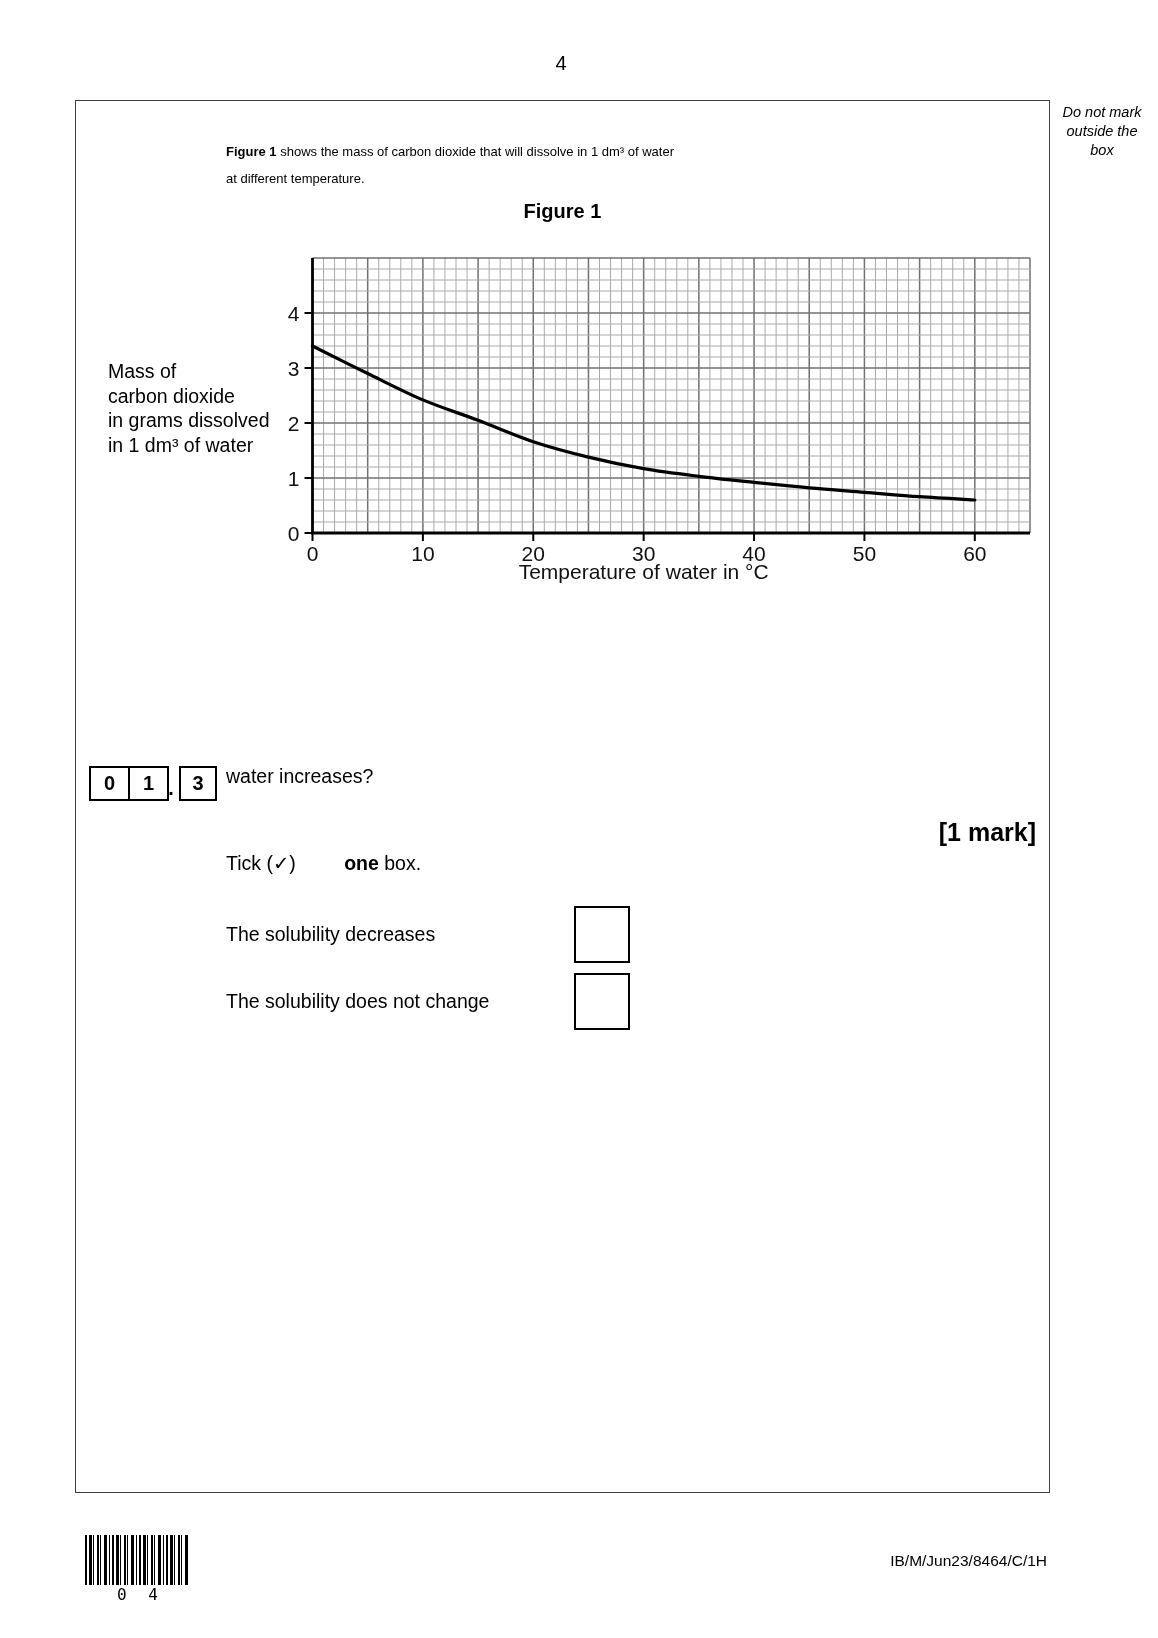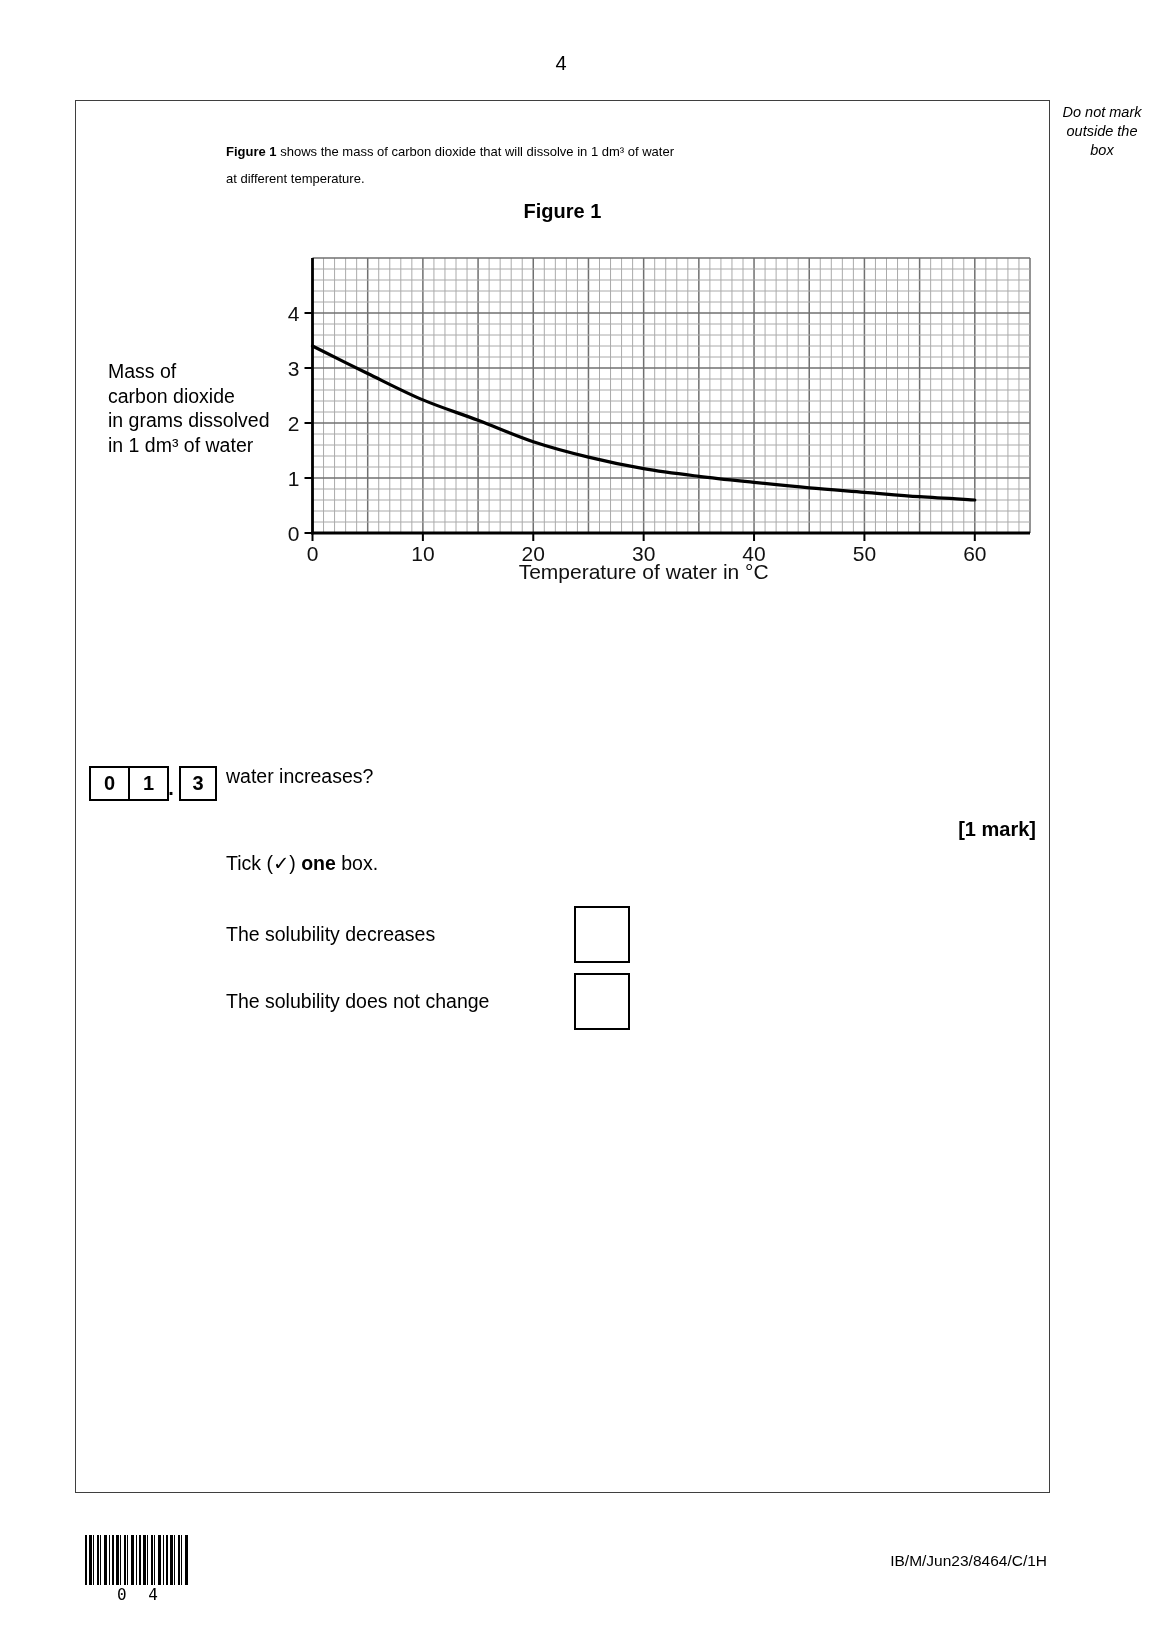--- a/index.html
+++ b/index.html
@@ -18,23 +18,23 @@
   svg{font-family:"Liberation Sans", sans-serif;}
   svg text{fill:#111;}
   
   .qnum-box{display:flex;border:2.5px solid #000;background:#fff;box-sizing:border-box;}
   .qnum-cell{width:37px;height:31px;display:flex;align-items:center;justify-content:center;
              font-weight:bold;font-size:20px;}
   .qnum-cell + .qnum-cell{border-left:2px solid #000;}
   #qnum-dot{left:88px;top:665px;width:14px;height:34px;display:flex;align-items:flex-end;
             justify-content:center;font-weight:bold;font-size:20px;}
   #question-text{left:150px;top:662px;width:720px;font-size:19.5px;line-height:27px;}
-  #marks{top:717px;right:13px;font-weight:bold;font-size:20px;}
+  #marks{top:717px;right:13px;font-weight:bold;font-size:25px;}
   #tick-line{left:150px;top:751px;font-size:19.5px;}
-  #tick-line .b{font-weight:bold;}
+  #tick-line .b{font-weight:bold;margin-left:43px;}
   .option-row{left:0;width:100%;height:57px;}
   .option-label{position:absolute;left:150px;top:0;height:57px;display:flex;align-items:center;
                 font-size:19.5px;}
   .checkbox{position:absolute;left:498px;top:0;width:56px;height:57px;
             border:2.5px solid #000;box-sizing:border-box;background:#fff;}
   #barcode{left:85px;top:1535px;width:105px;height:50px;
     background:repeating-linear-gradient(90deg,
       #000 0 2px,#fff 2px 4px,#000 4px 7px,#fff 7px 8px,#000 8px 9px,#fff 9px 12px,
       #000 12px 14px,#fff 14px 15px,#000 15px 16px,#fff 16px 19px,#000 19px 22px,
       #fff 22px 24px,#000 24px 25px,#fff 25px 27px);}

